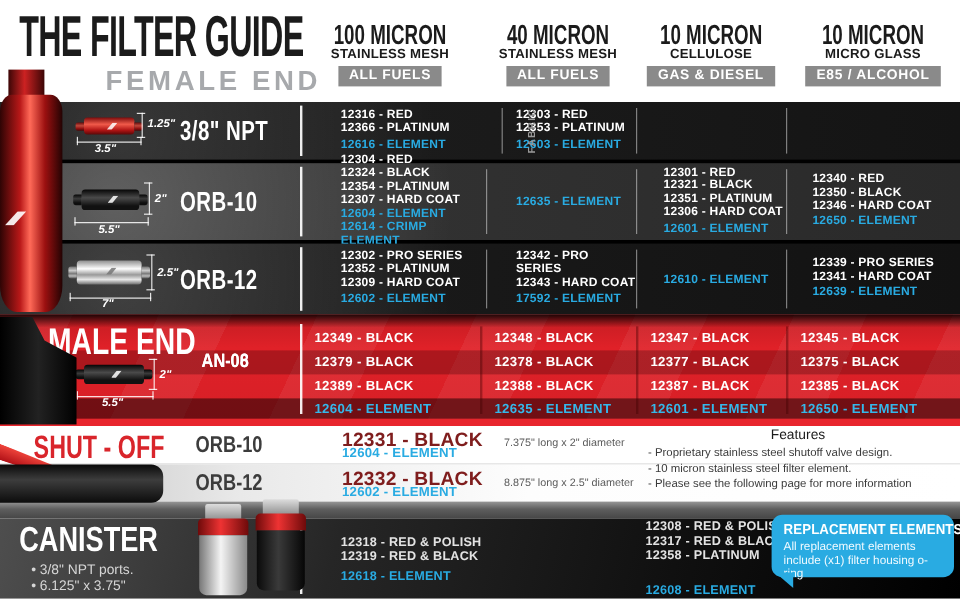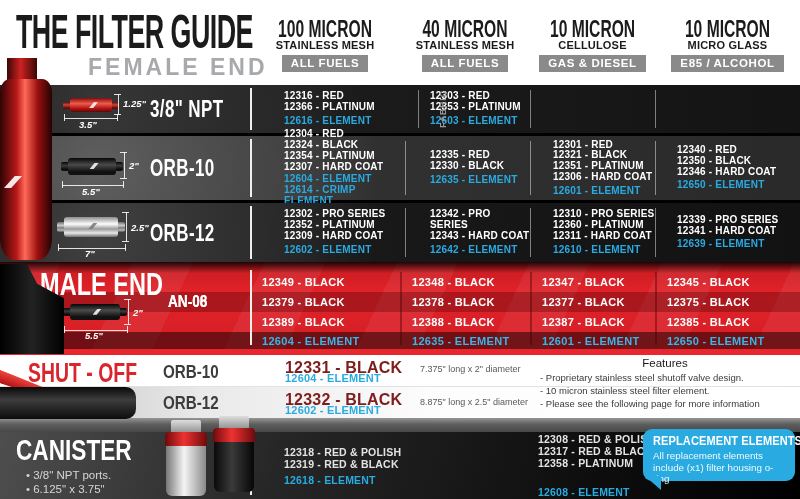--- a/index.html
+++ b/index.html
@@ -224,22 +224,20 @@
       <div class="vdiv" style="left:655px;"></div>
     <div class="cell cc1">
       <div class="parts lines">12304 - RED
 12324 - BLACK
 12354 - PLATINUM
 12307 - HARD COAT</div>
       <div class="elems lines" style="margin-top:2px;">12604 - ELEMENT
 12614 - CRIMP ELEMENT</div>
     </div>
     <div class="cell cc2">
-      <div class="parts lines">12335 - RED
-12330 - BLACK</div>
       <div class="elems lines">12635 - ELEMENT</div>
     </div>
     <div class="cell cc3">
       <div class="parts lines">12301 - RED
 12321 - BLACK
 12351 - PLATINUM
 12306 - HARD COAT</div>
       <div class="elems lines">12601 - ELEMENT</div>
     </div>
     <div class="cell cc4">
@@ -265,26 +263,23 @@
       <div class="vdiv" style="left:655px;"></div>
     <div class="cell cc1">
       <div class="parts lines">12302 - PRO SERIES
 12352 - PLATINUM
 12309 - HARD COAT</div>
       <div class="elems lines">12602 - ELEMENT</div>
     </div>
     <div class="cell cc2">
       <div class="parts lines">12342 - PRO SERIES
 12343 - HARD COAT</div>
-      <div class="elems lines">12642 - ELEMENT</div>
+      <div class="elems lines">17592 - ELEMENT</div>
     </div>
     <div class="cell cc3">
-      <div class="parts lines">12310 - PRO SERIES
-12360 - PLATINUM
-12311 - HARD COAT</div>
       <div class="elems lines">12610 - ELEMENT</div>
     </div>
     <div class="cell cc4">
       <div class="parts lines">12339 - PRO SERIES
 12341 - HARD COAT</div>
       <div class="elems lines">12639 - ELEMENT</div>
     </div>
   </div>
 
   <div class="male">

